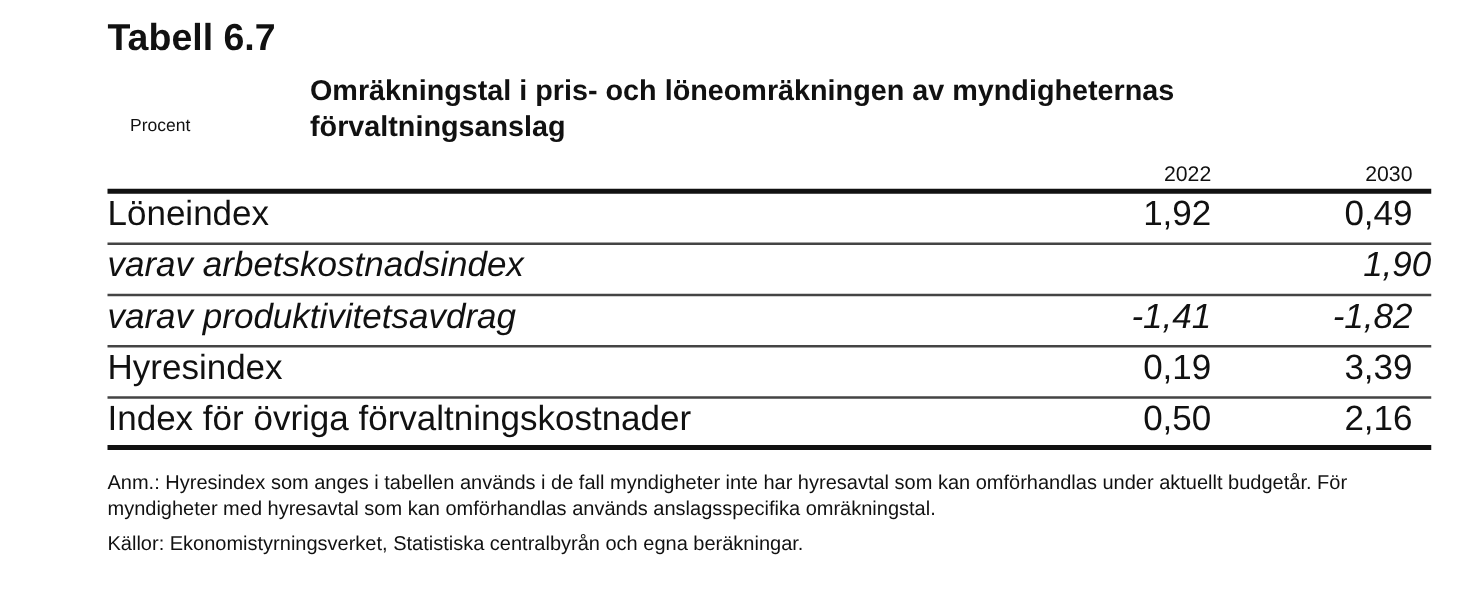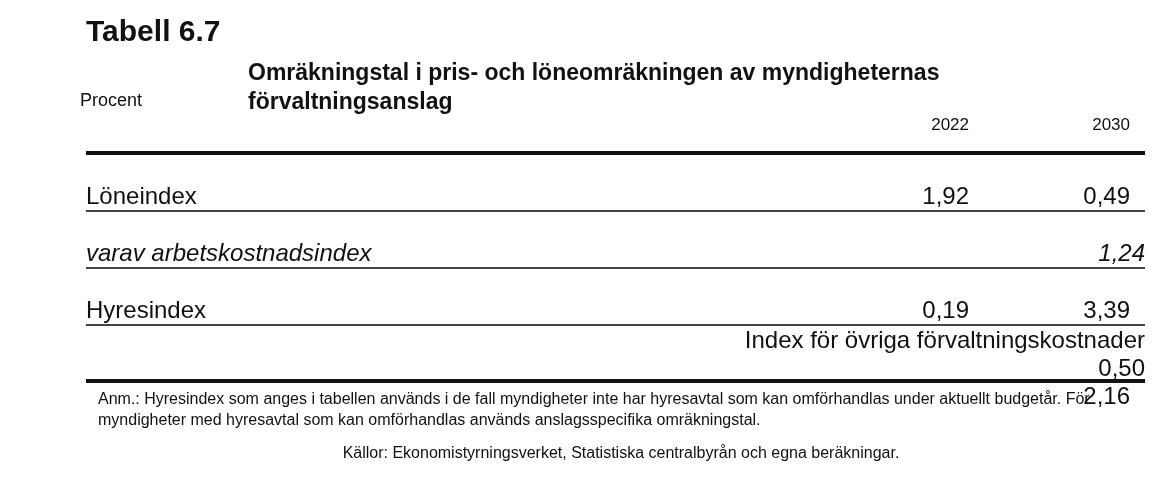--- a/index.html
+++ b/index.html
@@ -10,46 +10,46 @@
   .title-block { position: absolute; left: 86px; top: 16px; }
   .table-number {
     position: absolute; left: 0; top: 0; white-space: nowrap;
     font-weight: bold; font-size: 30px; line-height: 29px;
   }
   .table-title {
     position: absolute; left: 162px; top: 0; width: 900px;
     font-weight: bold; font-size: 23px; line-height: 29px; margin-top: 42px;
   }
   .unit {
-    position: absolute; left: 80px; top: 89px;
-    font-size: 18px; line-height: 22px; text-align: center;
+    position: absolute; left: 104px; top: 89px;
+    font-size: 14px; line-height: 22px; text-align: center;
   }
   .table {
     position: absolute; left: 86px; top: 124px; width: 1059px;
   }
   .header-row {
     height: 31px; font-size: 17px; border-bottom: 4px solid #111111;
-    display: flex; align-items: flex-end; padding-bottom: 16px; box-sizing: border-box;
+    display: flex; align-items: flex-end; padding-bottom: 1px; box-sizing: border-box;
   }
   .header-row .label { flex: 1; }
   .col2022 { width: 120px; text-align: right; }
   .col2023 { width: 176px; text-align: right; padding-right: 15px; box-sizing: border-box; }
   .body-row {
-    height: 57px; display: flex; align-items: flex-end;
-    font-size: 24px; border-bottom: 2px solid #444444; box-sizing: border-box;
+    height: 41px; display: flex; align-items: flex-start;
+    font-size: 28px; border-bottom: 2px solid #444444; box-sizing: border-box;
   }
   .body-row .label { flex: 1; padding-left: 0; }
   .body-row.italic { font-style: italic; }
-  .body-row.last { border-bottom: 4px solid #111111; flex-direction: column; }
+  .body-row.last { border-bottom: 4px solid #111111; }
   .notes {
     position: absolute; left: 86px; top: 376px; width: 1070px;
     font-size: 16px; line-height: 21px;
   }
-  .notes p { margin: 12px; }
-  .notes .source { margin-top: 7px; text-align: center; }
+  .notes p { margin: 0; }
+  .notes .source { margin-top: 7px; }
 </style>
 </head>
 <body>
 
 <div class="title-block">
   <div class="table-number">Tabell 6.7</div>
   <div class="table-title">Omräkningstal i pris- och löneomräkningen av myndigheternas förvaltningsanslag</div>
 </div>
 
 <div class="unit">Procent</div>
@@ -62,23 +62,28 @@
   </div>
 
   <div class="body-row">
     <span class="label">Löneindex</span>
     <span class="col2022">1,92</span>
     <span class="col2023">0,49</span>
   </div>
 
   <div class="body-row italic">
     <span class="label">varav arbetskostnadsindex</span>
-    <span class="col2022">1,24</span>
+    <span class="col2022">1,90</span>
   </div>
 
+  <div class="body-row italic">
+    <span class="label">varav produktivitetsavdrag</span>
+    <span class="col2022">-1,41</span>
+    <span class="col2023">-1,82</span>
+  </div>
 
   <div class="body-row">
     <span class="label">Hyresindex</span>
     <span class="col2022">0,19</span>
     <span class="col2023">3,39</span>
   </div>
 
   <div class="body-row last">
     <span class="label">Index för övriga förvaltningskostnader</span>
     <span class="col2022">0,50</span>

